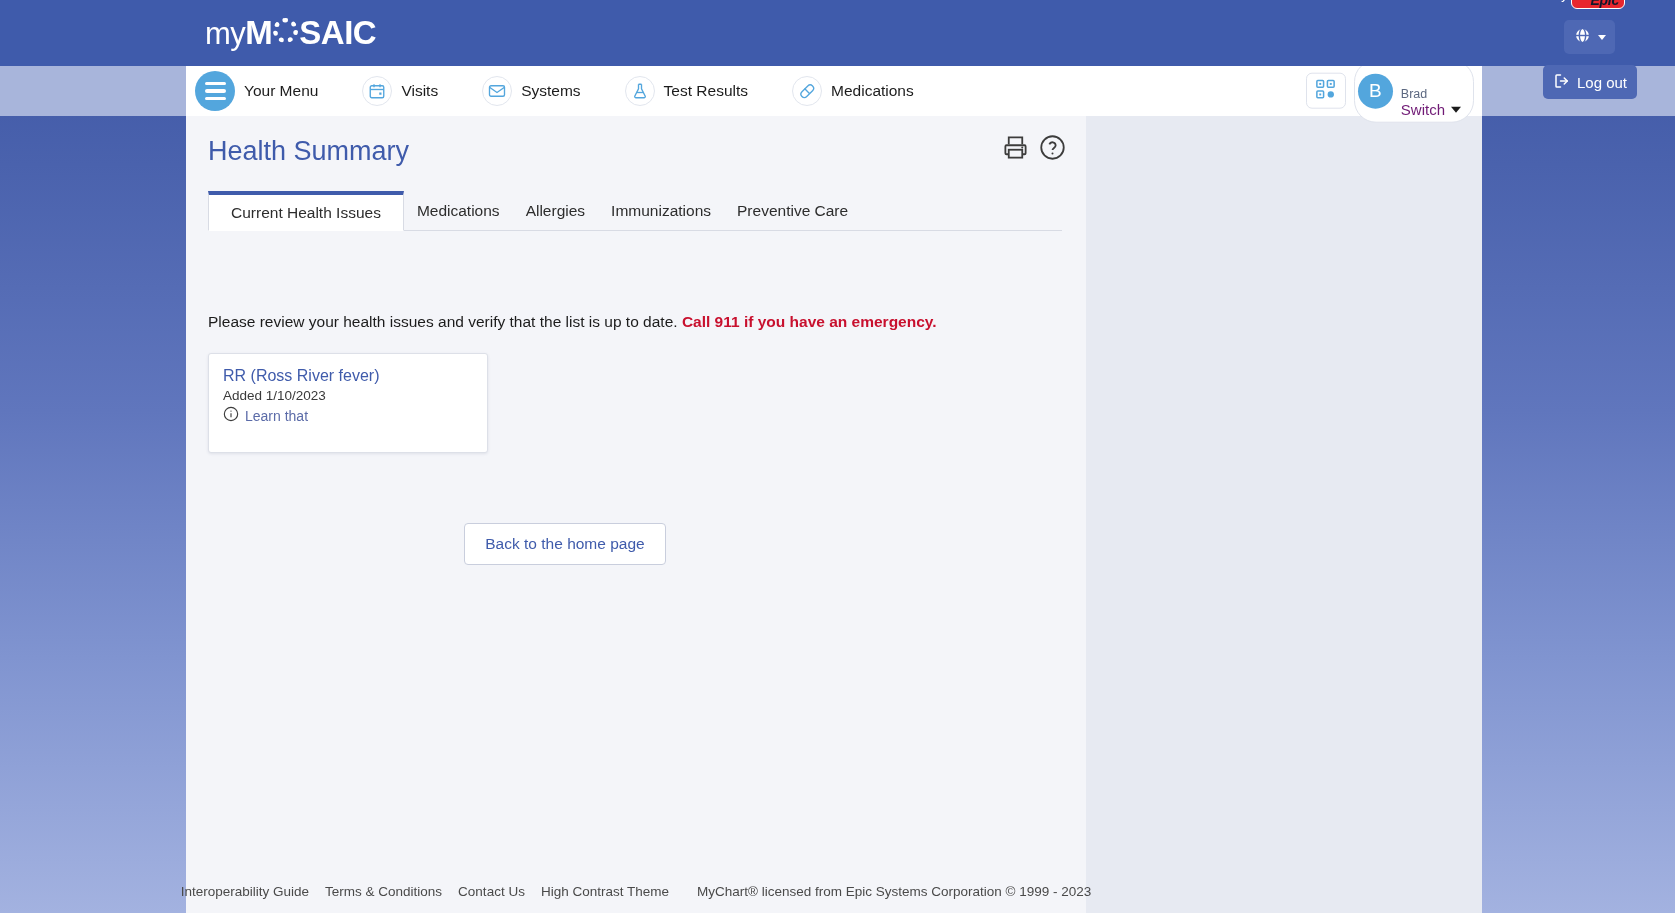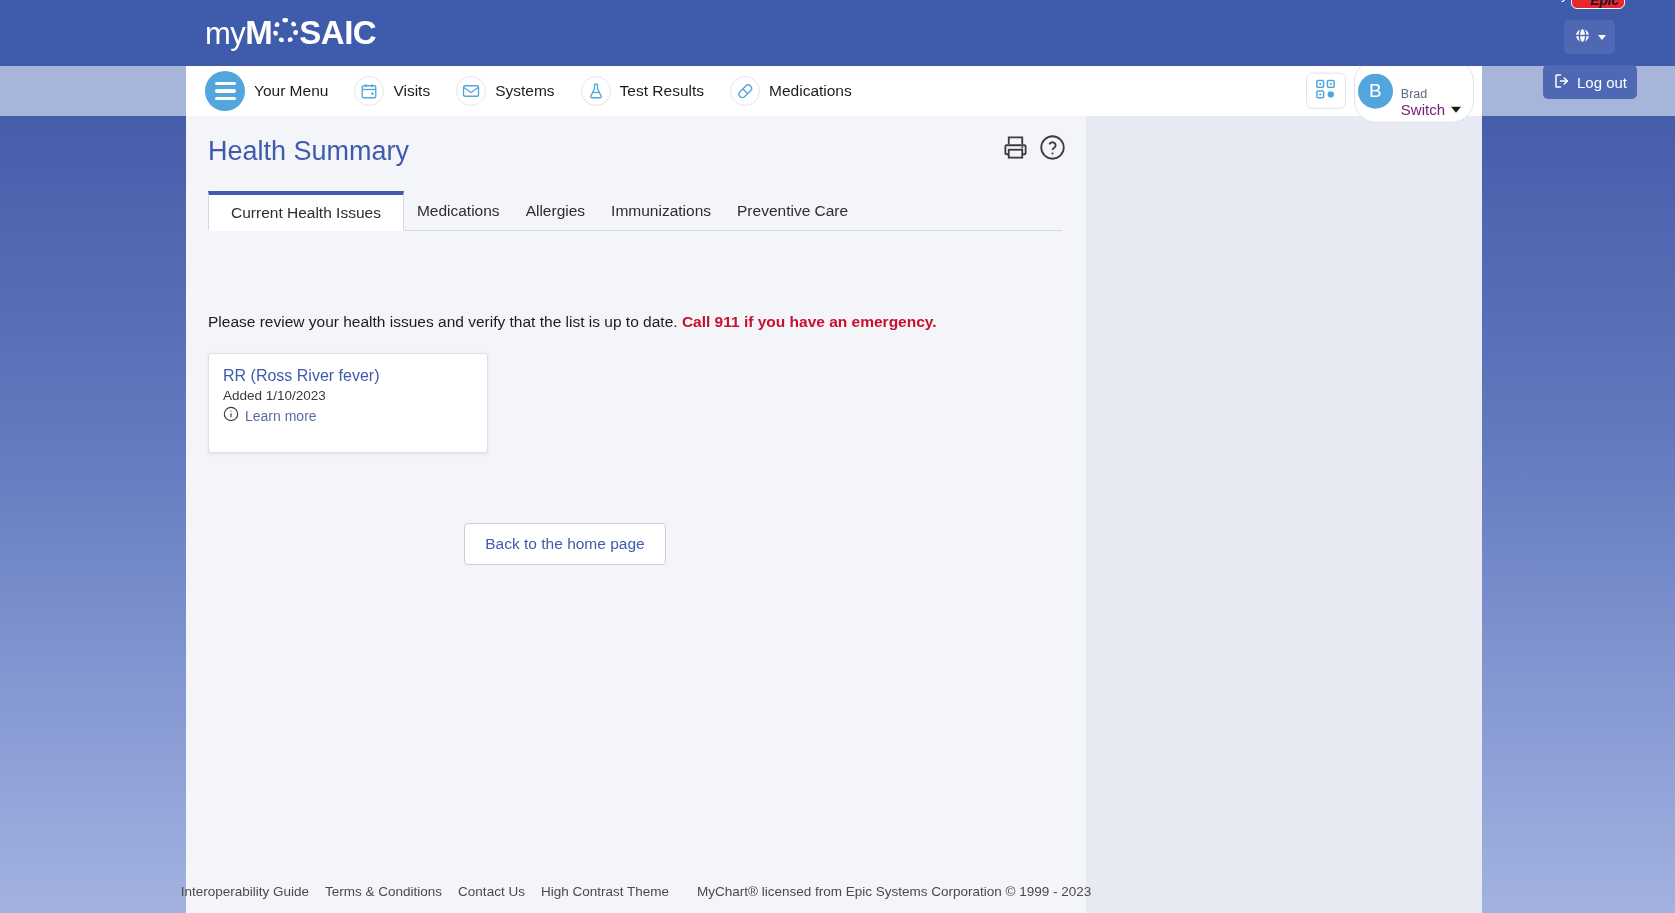--- a/index.html
+++ b/index.html
@@ -143,22 +143,22 @@
     left: 186px; top: 66px;
     width: 1296px; height: 50px;
     background: #ffffff;
     display: flex;
     align-items: center;
     z-index: 26;
   }
   .nav-items {
     display: flex;
     align-items: center;
-    gap: 26px;
-    padding-left: 19px;
+    gap: 44px;
+    padding-left: 9px;
   }
   .nav-item {
     display: flex;
     align-items: center;
     gap: 9px;
     cursor: pointer;
     white-space: nowrap;
   }
   .nav-label {
     font-size: 15.5px;
@@ -562,21 +562,21 @@
       <div class="issue-name">RR (Ross River fever)</div>
       <div class="issue-added">Added 1/10/2023</div>
       <div class="learn-more">
         <span>
           <svg width="16" height="16" viewBox="0 0 24 24" fill="none" stroke="#3c3c3c" stroke-width="1.7">
             <circle cx="12" cy="12" r="10"></circle>
             <line x1="12" y1="11" x2="12" y2="17"></line>
             <circle cx="12" cy="7.6" r="1" fill="#3c3c3c" stroke="none"></circle>
           </svg>
         </span>
-        <span>Learn more</span>
+        <span>Learn that</span>
       </div>
     </div>
 
     <div class="home-btn-wrap">
       <button class="home-btn">Back to the home page</button>
     </div>
   </div>
 
   <div class="footer">
     <a>Interoperability Guide</a>

